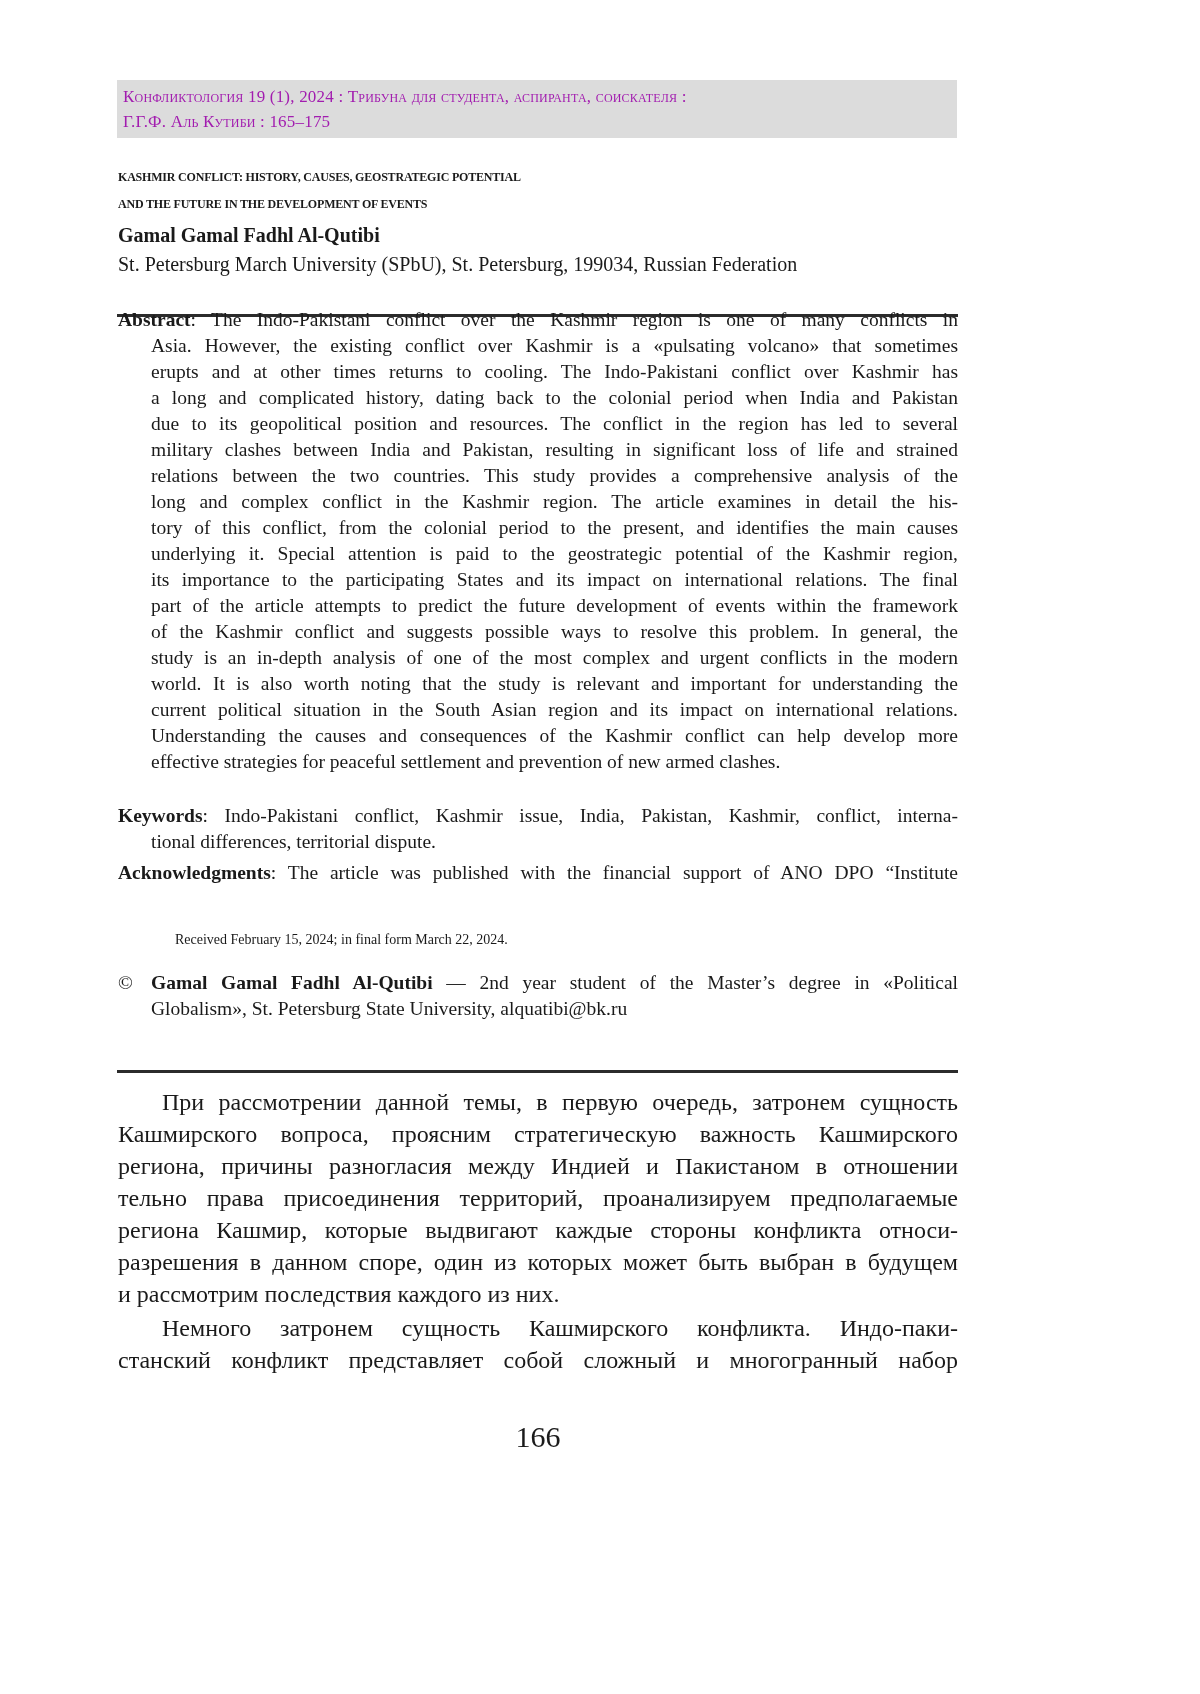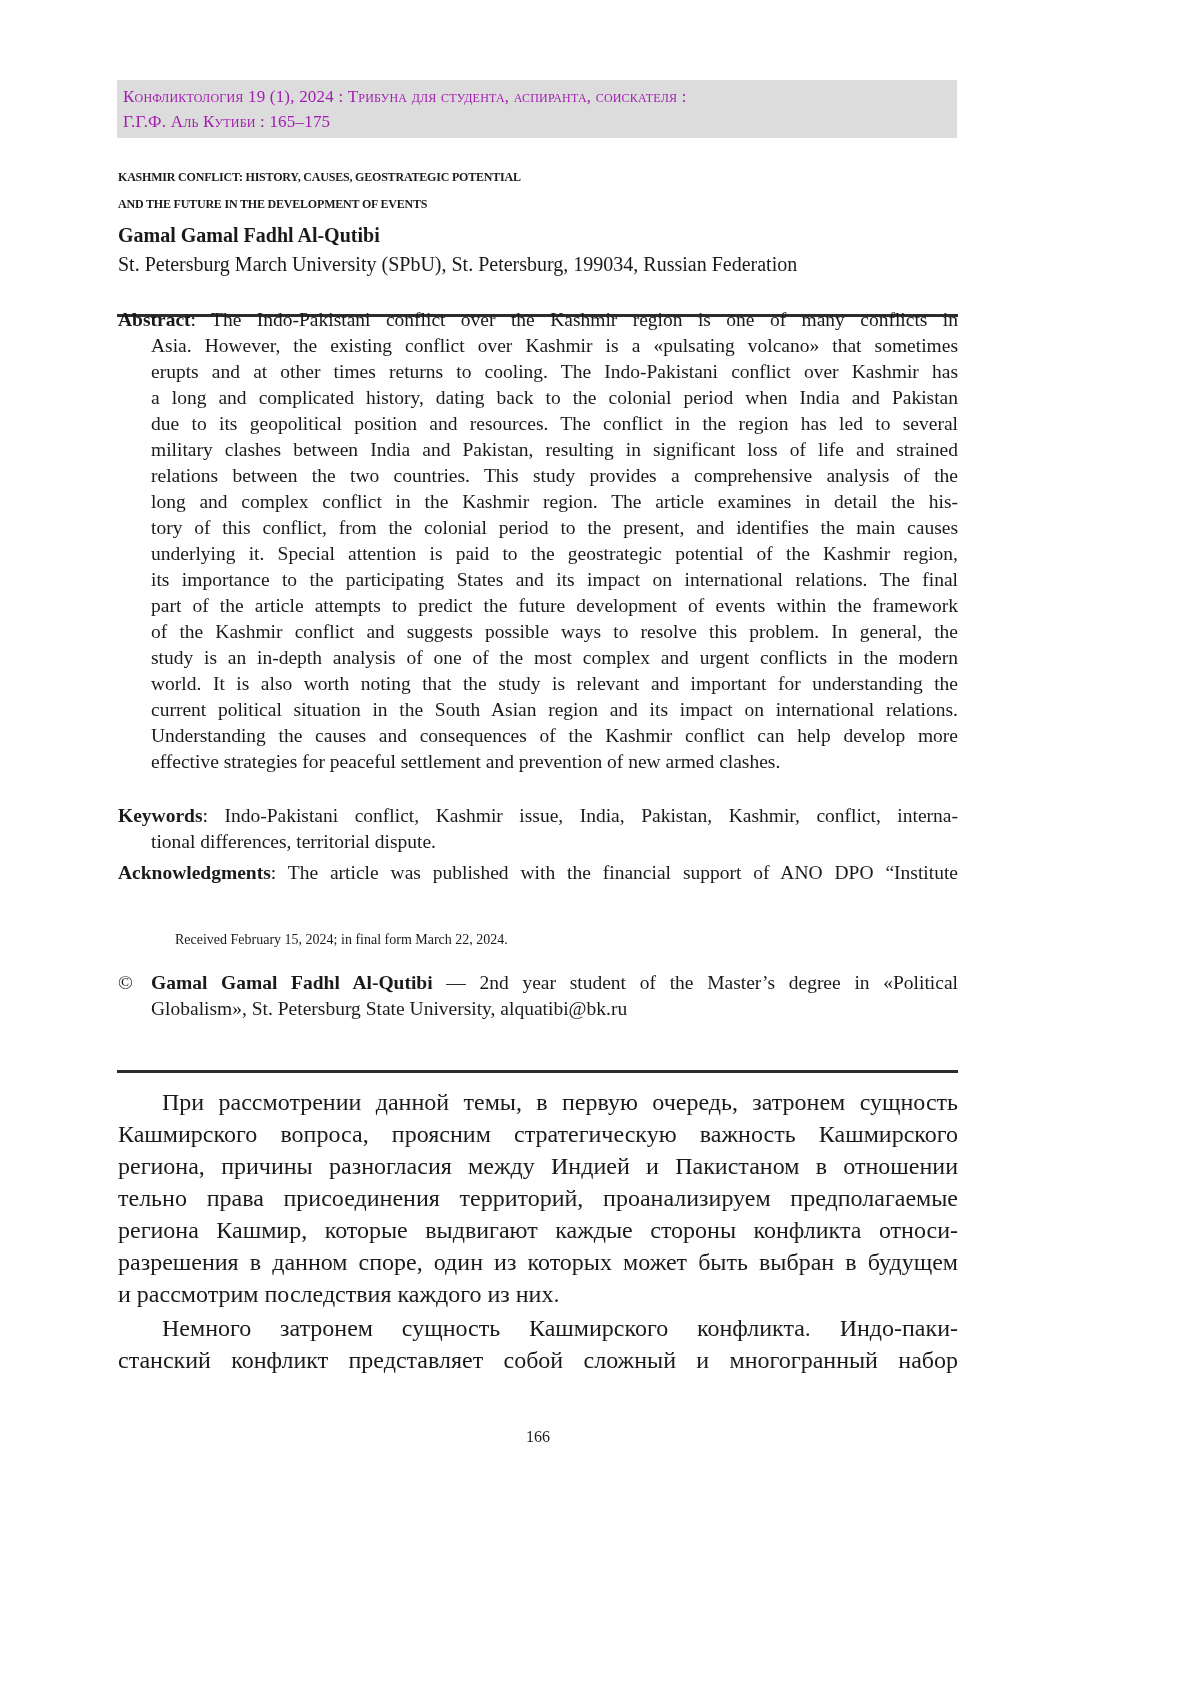--- a/index.html
+++ b/index.html
@@ -37,21 +37,21 @@
     .bio .line { display: block; white-space: nowrap; padding-left: 33px; height: 26px; text-align: justify; text-align-last: justify; }
     .bio .line.last { text-align-last: left; }
 
     .body-text { position: absolute; left: 118px; width: 840px; font-size: 24px; line-height: 32px; }
     .body-text .line { display: block; white-space: nowrap; height: 32px; text-align: justify; text-align-last: justify; }
     .body-text .line.first { padding-left: 44px; }
     .body-text .line.last { text-align-last: left; }
     .para1 { top: 1086px; }
     .para2 { top: 1312px; }
 
-    .page-number { position: absolute; left: 0; width: 1076px; top: 1422px; text-align: center; font-size: 16px; line-height: 30px; }
+    .page-number { position: absolute; left: 0; width: 1076px; top: 1422px; text-align: center; font-size: 30px; line-height: 30px; }
   </style>
 </head>
 <body>
 
 <div class="page">
 
   <div class="running-header">
     <div class="sc">Конфликтология 19 (1), 2024 : Трибуна для студента, аспиранта, соискателя :</div>
     <div class="sc">Г.Г.Ф. Аль Кутиби : 165–175</div>
   </div>

